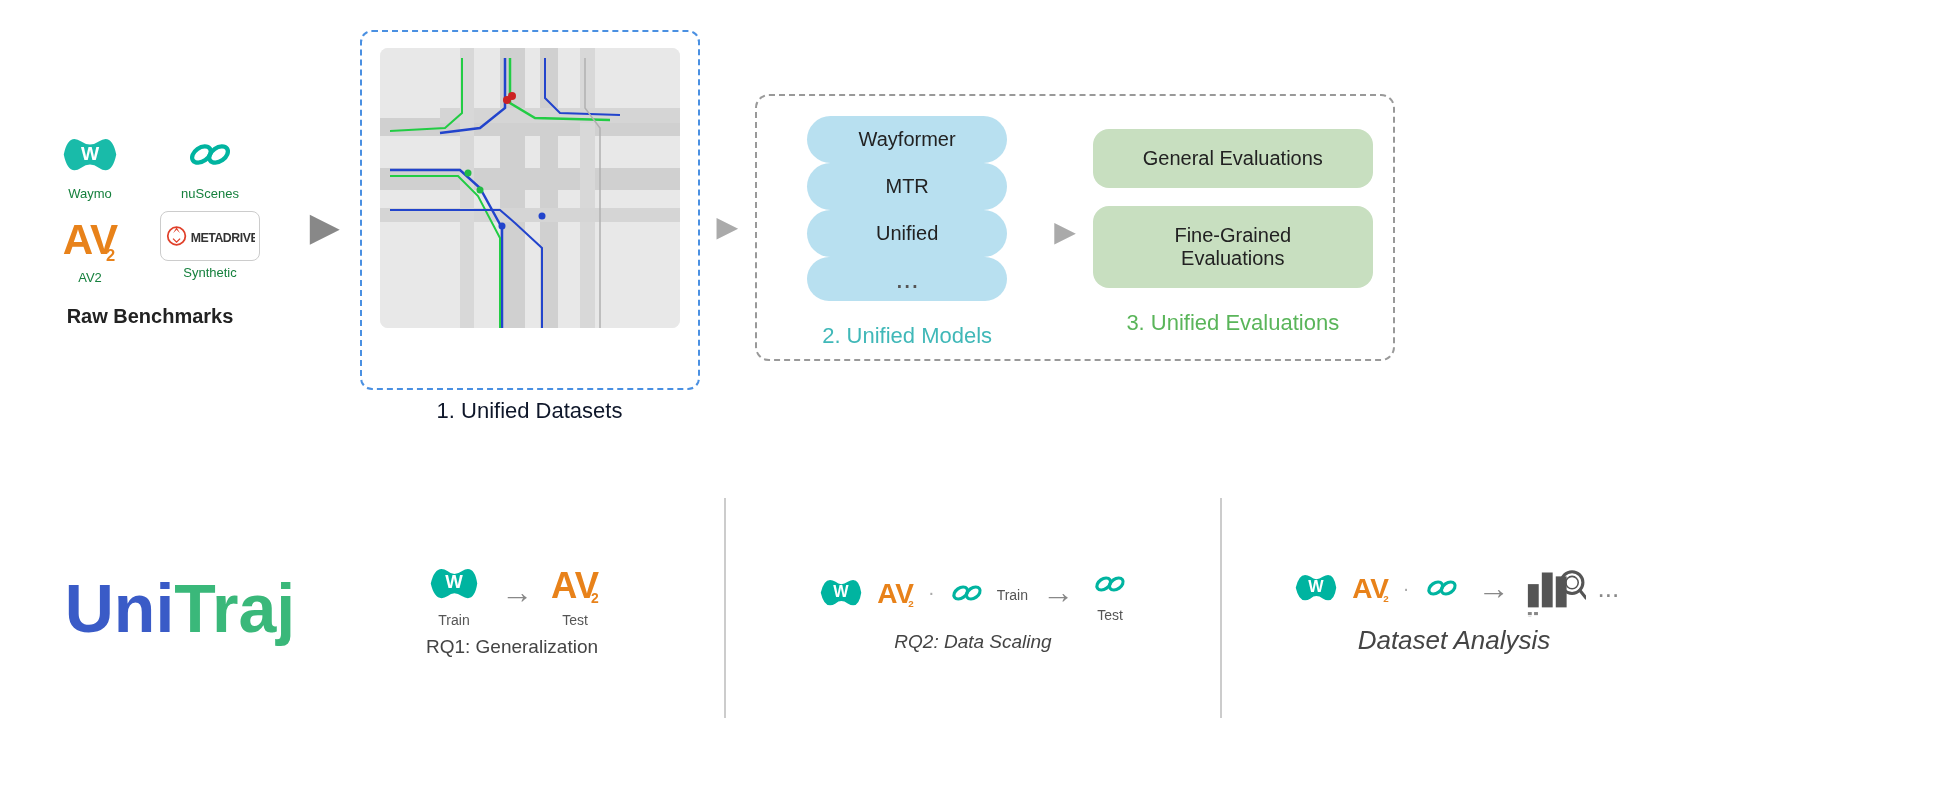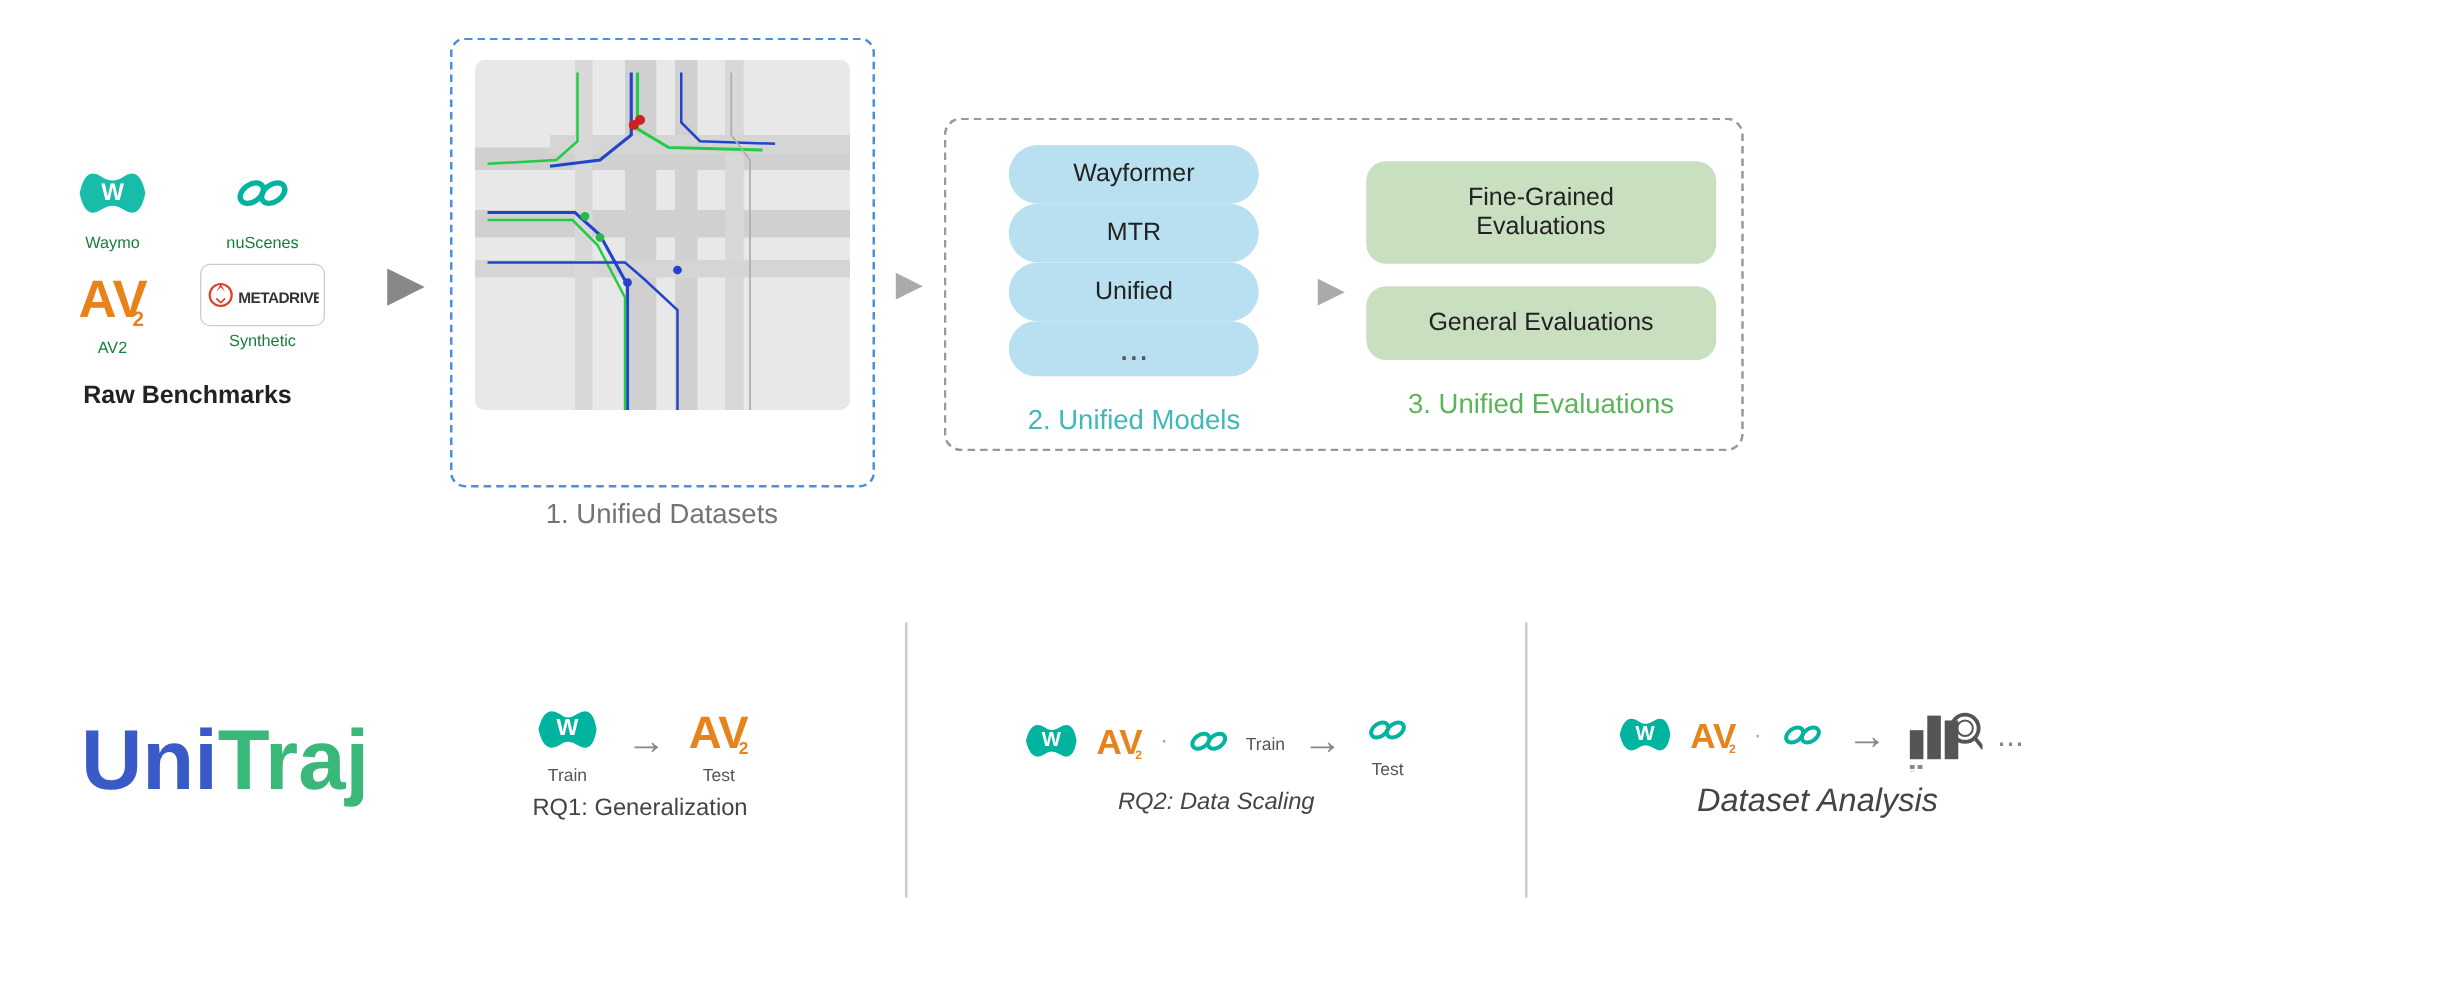--- a/index.html
+++ b/index.html
@@ -315,21 +315,21 @@
 
             <circle cx="88" cy="125" r="3.5" fill="#22bb44"></circle>
             <circle cx="100" cy="142" r="3.5" fill="#22bb44"></circle>
             <circle cx="122" cy="178" r="3.5" fill="#2244cc"></circle>
             <circle cx="162" cy="168" r="3.5" fill="#2244cc"></circle>
 
             <polyline points="205,10 205,60 220,80 220,280" fill="none" stroke="#b0b0b0" stroke-width="1.5"></polyline>
           </svg>
         </div>
       </div>
-      <div class="label-under" style="color:#737373;">1. Unified Datasets</div>
+      <div class="label-under" style="color:#0f172a;">1. Unified Datasets</div>
     </div>
 
     <div class="arrow-small">►</div>
 
     <div class="outer-dashed-box">
       <div class="models-evals-row">
 
         <div class="col-with-label">
           <div class="model-pills">
             <div class="model-pill">Wayformer</div>
@@ -337,22 +337,22 @@
             <div class="model-pill">Unified</div>
             <div class="model-pill dots">...</div>
           </div>
           <div class="label-under" style="color:#40b8b8; width:260px; text-align:center;">2. Unified Models</div>
         </div>
 
         <div class="arrow-small">►</div>
 
         <div class="col-with-label">
           <div style="display:flex; flex-direction:column; gap:18px; margin-bottom:14px;">
+            <div class="eval-box">General Evaluations</div>
             <div class="eval-box">Fine-Grained<br>Evaluations</div>
-            <div class="eval-box">General Evaluations</div>
           </div>
           <div class="label-under" style="color:#5ab55a;">3. Unified Evaluations</div>
         </div>
 
       </div>
     </div>
 
   </div>
 
   <div class="bottom-section">

